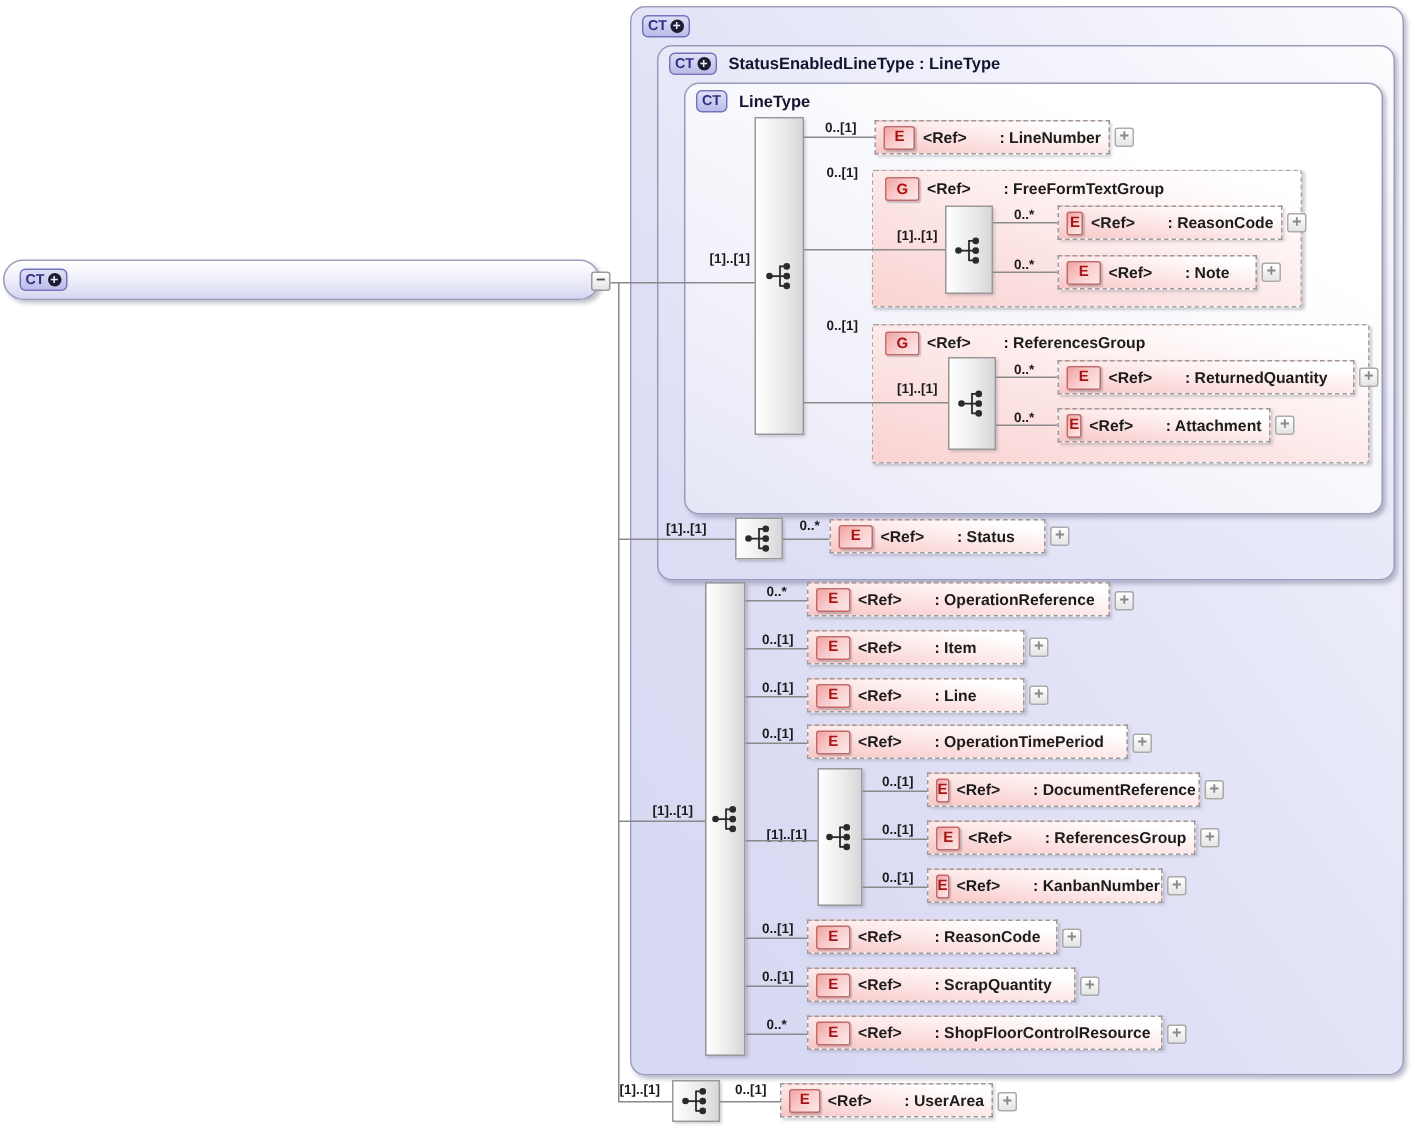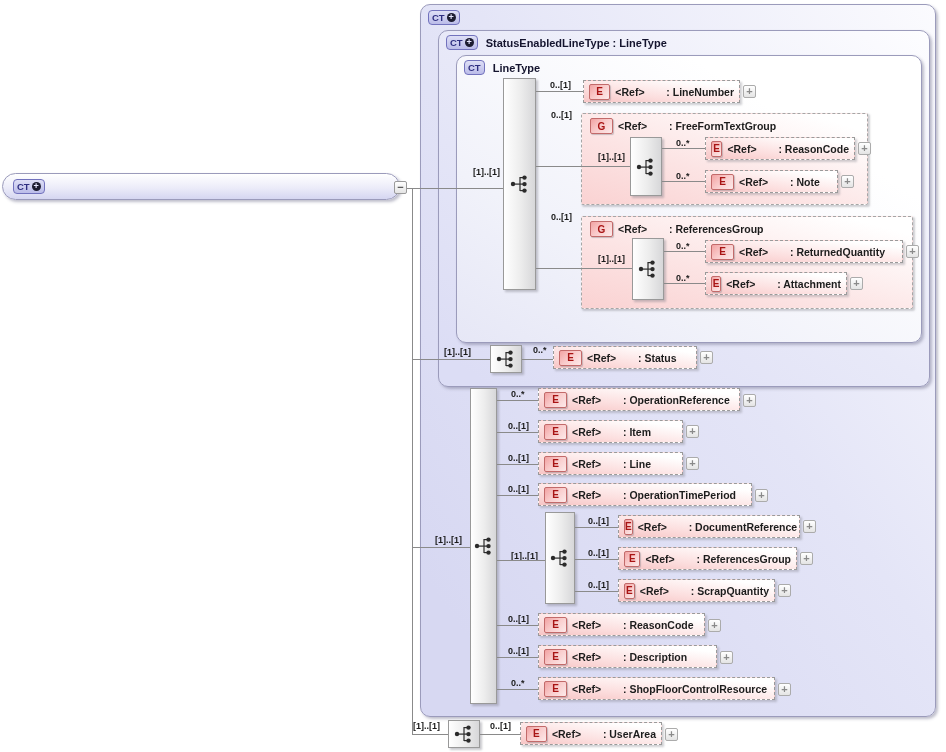--- a/index.html
+++ b/index.html
@@ -372,37 +372,37 @@
     <span class="badge">E</span>
     <span class="ref">&lt;Ref&gt;</span>
     <span>: ReferencesGroup</span>
   </div>
   <div class="occ z3" style="left:588px;top:548px;">0..[1]</div>
   <div class="plus z3" style="left:800px;top:552px;">+</div>
 
   <div class="el z3" style="left:618px;top:579px;width:157px;">
     <span class="badge">E</span>
     <span class="ref">&lt;Ref&gt;</span>
-    <span>: ScrapQuantity</span>
+    <span>: KanbanNumber</span>
   </div>
   <div class="occ z3" style="left:588px;top:580px;">0..[1]</div>
   <div class="plus z3" style="left:778px;top:584px;">+</div>
 
   <div class="el z3" style="left:538px;top:613px;width:167px;">
     <span class="badge">E</span>
     <span class="ref">&lt;Ref&gt;</span>
     <span>: ReasonCode</span>
   </div>
   <div class="occ z3" style="left:508px;top:614px;">0..[1]</div>
   <div class="plus z3" style="left:708px;top:619px;">+</div>
 
   <div class="el z3" style="left:538px;top:645px;width:179px;">
     <span class="badge">E</span>
     <span class="ref">&lt;Ref&gt;</span>
-    <span>: Description</span>
+    <span>: ScrapQuantity</span>
   </div>
   <div class="occ z3" style="left:508px;top:646px;">0..[1]</div>
   <div class="plus z3" style="left:720px;top:651px;">+</div>
 
   <div class="el z3" style="left:538px;top:677px;width:237px;">
     <span class="badge">E</span>
     <span class="ref">&lt;Ref&gt;</span>
     <span>: ShopFloorControlResource</span>
   </div>
   <div class="occ z3" style="left:511px;top:678px;">0..*</div>

